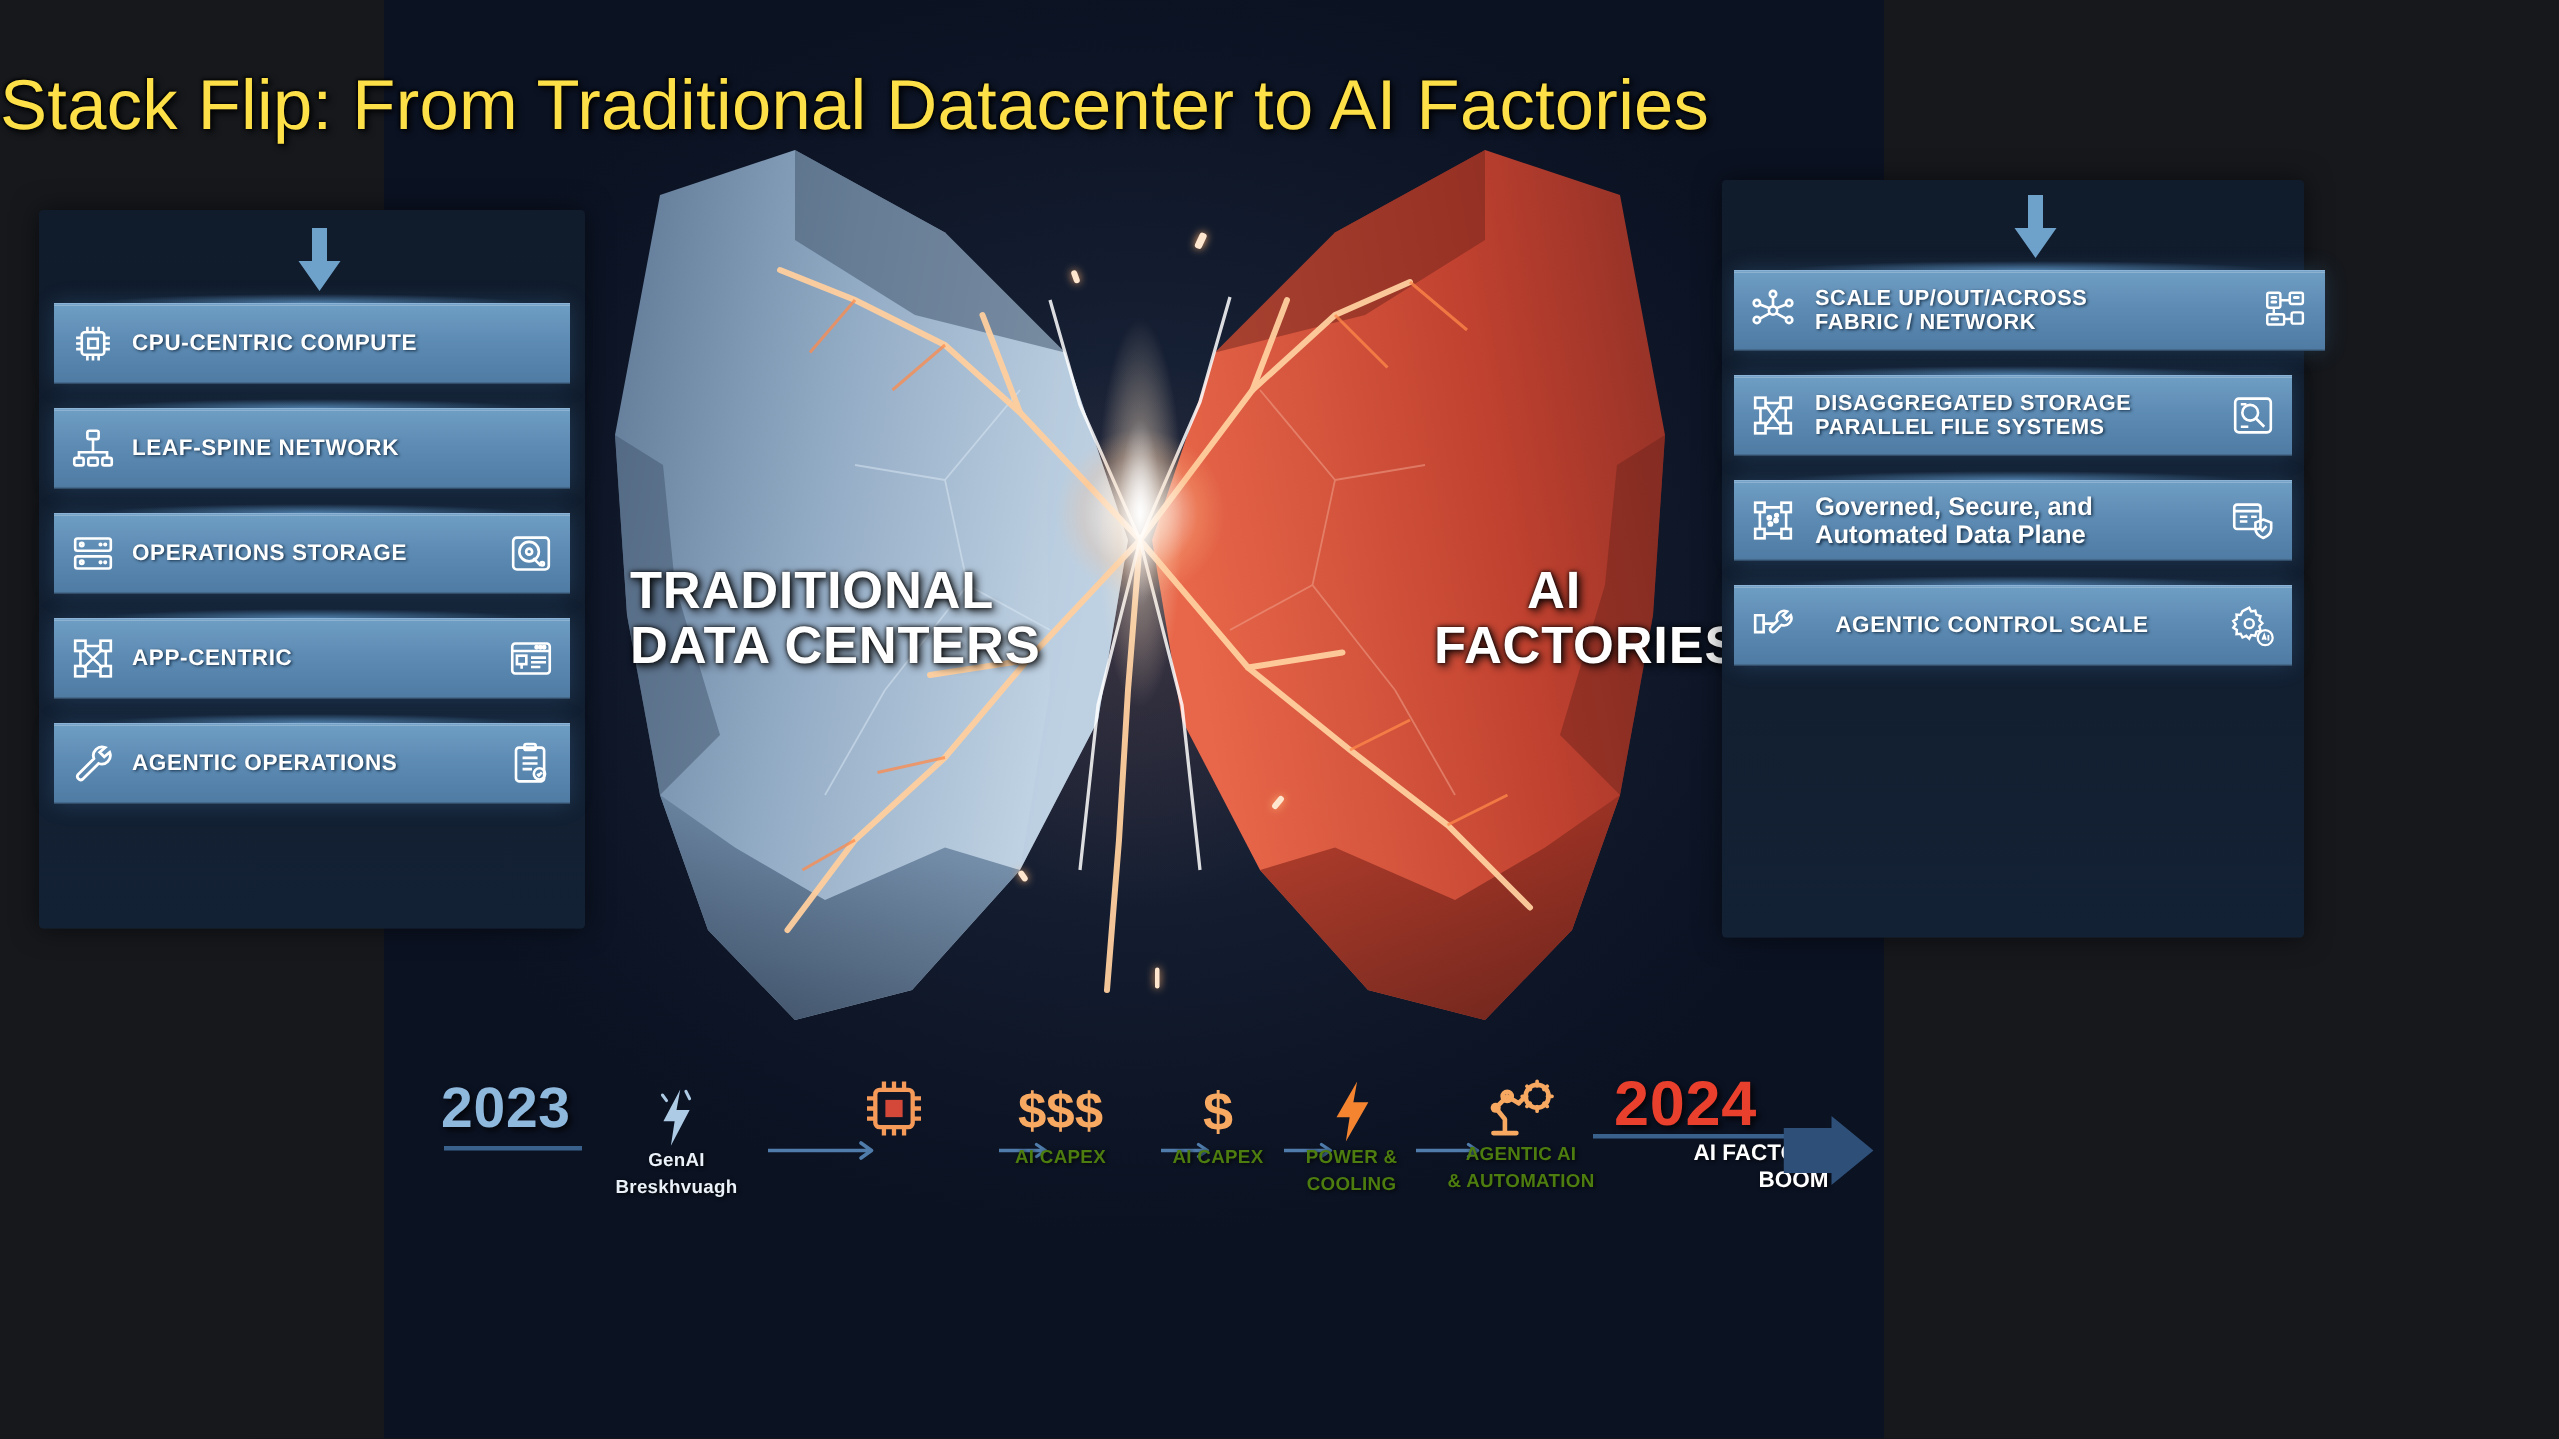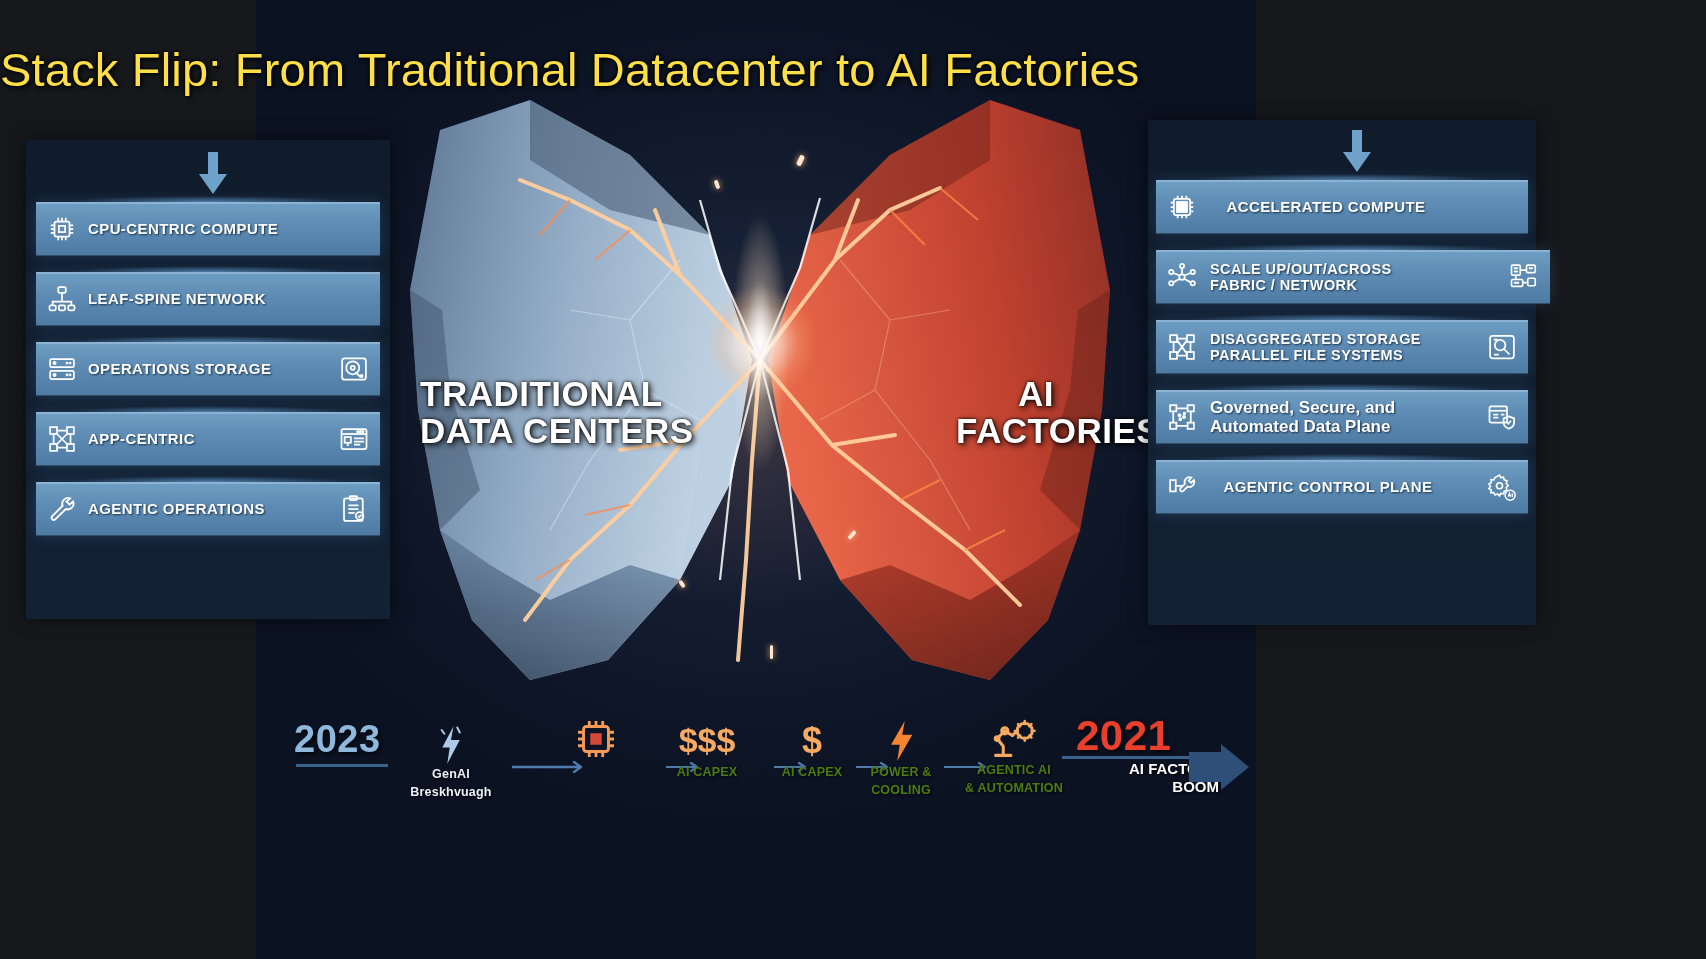--- a/index.html
+++ b/index.html
@@ -338,41 +338,20 @@
   </div>
 
   <div class="panel panel-right">
     <div class="down-arrow" style="left:192px;top:8px;">
       <svg viewBox="0 0 34 46">
           <path d="M12,2 h10 v22 h9 L17,44 L3,24 h9 z" fill="#6fa2cb"></path>
         </svg>
     </div>
 
     <div class="rows" style="top:60px;">
-      <div class="row">
-        <span class="ic-l">
-          <svg viewBox="0 0 24 24" fill="none" stroke="#fff" stroke-width="1.4">
-            <rect x="5.5" y="5.5" width="13" height="13" rx="1.5"></rect>
-            <g fill="#fff">
-                <rect x="8" y="8" width="2" height="2"></rect>
-                <rect x="11" y="8" width="2" height="2"></rect>
-                <rect x="14" y="8" width="2" height="2"></rect>
-            <rect x="8" y="11" width="2" height="2"></rect>
-                <rect x="11" y="11" width="2" height="2"></rect>
-                <rect x="14" y="11" width="2" height="2"></rect>
-            <rect x="8" y="14" width="2" height="2"></rect>
-                <rect x="11" y="14" width="2" height="2"></rect>
-                <rect x="14" y="14" width="2" height="2"></rect>
-              </g>
-            <path d="M8.5 5.5V3M12 5.5V3M15.5 5.5V3M8.5 21v-2.5M12 21v-2.5M15.5 21v-2.5M5.5 8.5H3M5.5 12H3M5.5 15.5H3M21 8.5h-2.5M21 12h-2.5M21 15.5h-2.5"></path>
-          </svg>
-        </span>
-        <span class="txt" style="text-align:center;padding-right:34px;">ACCELERATED COMPUTE</span>
-        <span class="ic-r"></span>
-      </div>
 
       <div class="row two wide">
         <span class="ic-l">
           <svg viewBox="0 0 24 24" fill="none" stroke="#fff" stroke-width="1.4">
             <circle cx="12" cy="12" r="2.2"></circle>
             <circle cx="3.4" cy="8" r="1.7"></circle>
               <circle cx="3.4" cy="17" r="1.7"></circle>
             <circle cx="20.6" cy="8" r="1.7"></circle>
               <circle cx="20.6" cy="17" r="1.7"></circle>
               <circle cx="12" cy="3.2" r="1.7"></circle>
@@ -445,21 +424,21 @@
       </div>
 
       <div class="row">
         <span class="ic-l">
           <svg viewBox="0 0 24 24" fill="none" stroke="#fff" stroke-width="1.4" stroke-linecap="round">
             <path d="M2.5 6.5h4.5v9H2.5z"></path>
               <path d="M7 11h5"></path>
             <path d="M19.5 4.5a3.9 3.9 0 0 0-5.2 5l-3.6 3.6a1.6 1.6 0 0 0 2.2 2.2l3.6-3.6a3.9 3.9 0 0 0 5-5.2l-2.2 2.2-2-2z"></path>
           </svg>
         </span>
-        <span class="txt" style="text-align:center;padding-right:30px;">AGENTIC CONTROL PLANE</span>
+        <span class="txt" style="text-align:center;padding-right:30px;">AGENTIC CONTROL SCALE</span>
         <span class="ic-r">
           <svg viewBox="0 0 24 24" fill="none" stroke="#fff" stroke-width="1.3">
             <path d="M10 2.5l1 2 2.2-.4.6 2.2 2.2.7-.6 2.2 1.6 1.6-1.6 1.6.6 2.2-2.2.7-.6 2.2-2.2-.4-1 2-1.6-1.6-2 .9-1-2-2.2.2.2-2.2-1.9-1.2 1.3-1.8-1.3-1.8 1.9-1.2-.2-2.2 2.2.2 1-2z"></path>
             <circle cx="10" cy="11" r="2.4"></circle>
             <circle cx="18.5" cy="18.5" r="4" stroke-width="1.2"></circle>
             <path d="M17 19.6l1-2.6.9 2.6M17.3 19h1.5M20.2 17v3" stroke-width="1"></path>
           </svg>
         </span>
       </div>
     </div>
@@ -558,21 +537,21 @@
           <circle cx="11" cy="11" r="2" fill="none"></circle>
           <path d="M16 14l3-3"></path>
           <circle cx="24" cy="11" r="5" stroke-width="2"></circle>
           <path d="M24 4.5v2M24 15.5v2M17.5 11h2M28.5 11h2M19.6 6.6l1.4 1.4M27 14l1.4 1.4M28.4 6.6L27 8M21 14l-1.4 1.4" stroke-width="1.6"></path>
         </svg>
       </span>
       <span class="cap" style="white-space:pre-line;">AGENTIC AI
 &amp; AUTOMATION</span>
     </div>
 
-    <div class="tl-year end">2021</div>
+    <div class="tl-year end">2024</div>
     <div class="tl-end-rule"></div>
     <div class="tl-end-cap" style="white-space:pre-line;">AI FACTORY
 BOOM</div>
 
     <div class="tl-bigarrow">
       <svg width="60" height="46" viewBox="0 0 60 46">
           <path d="M0 8h32V0l28 23-28 23v-8H0z" fill="#2d4f78"></path>
         </svg>
     </div>
   </div>

